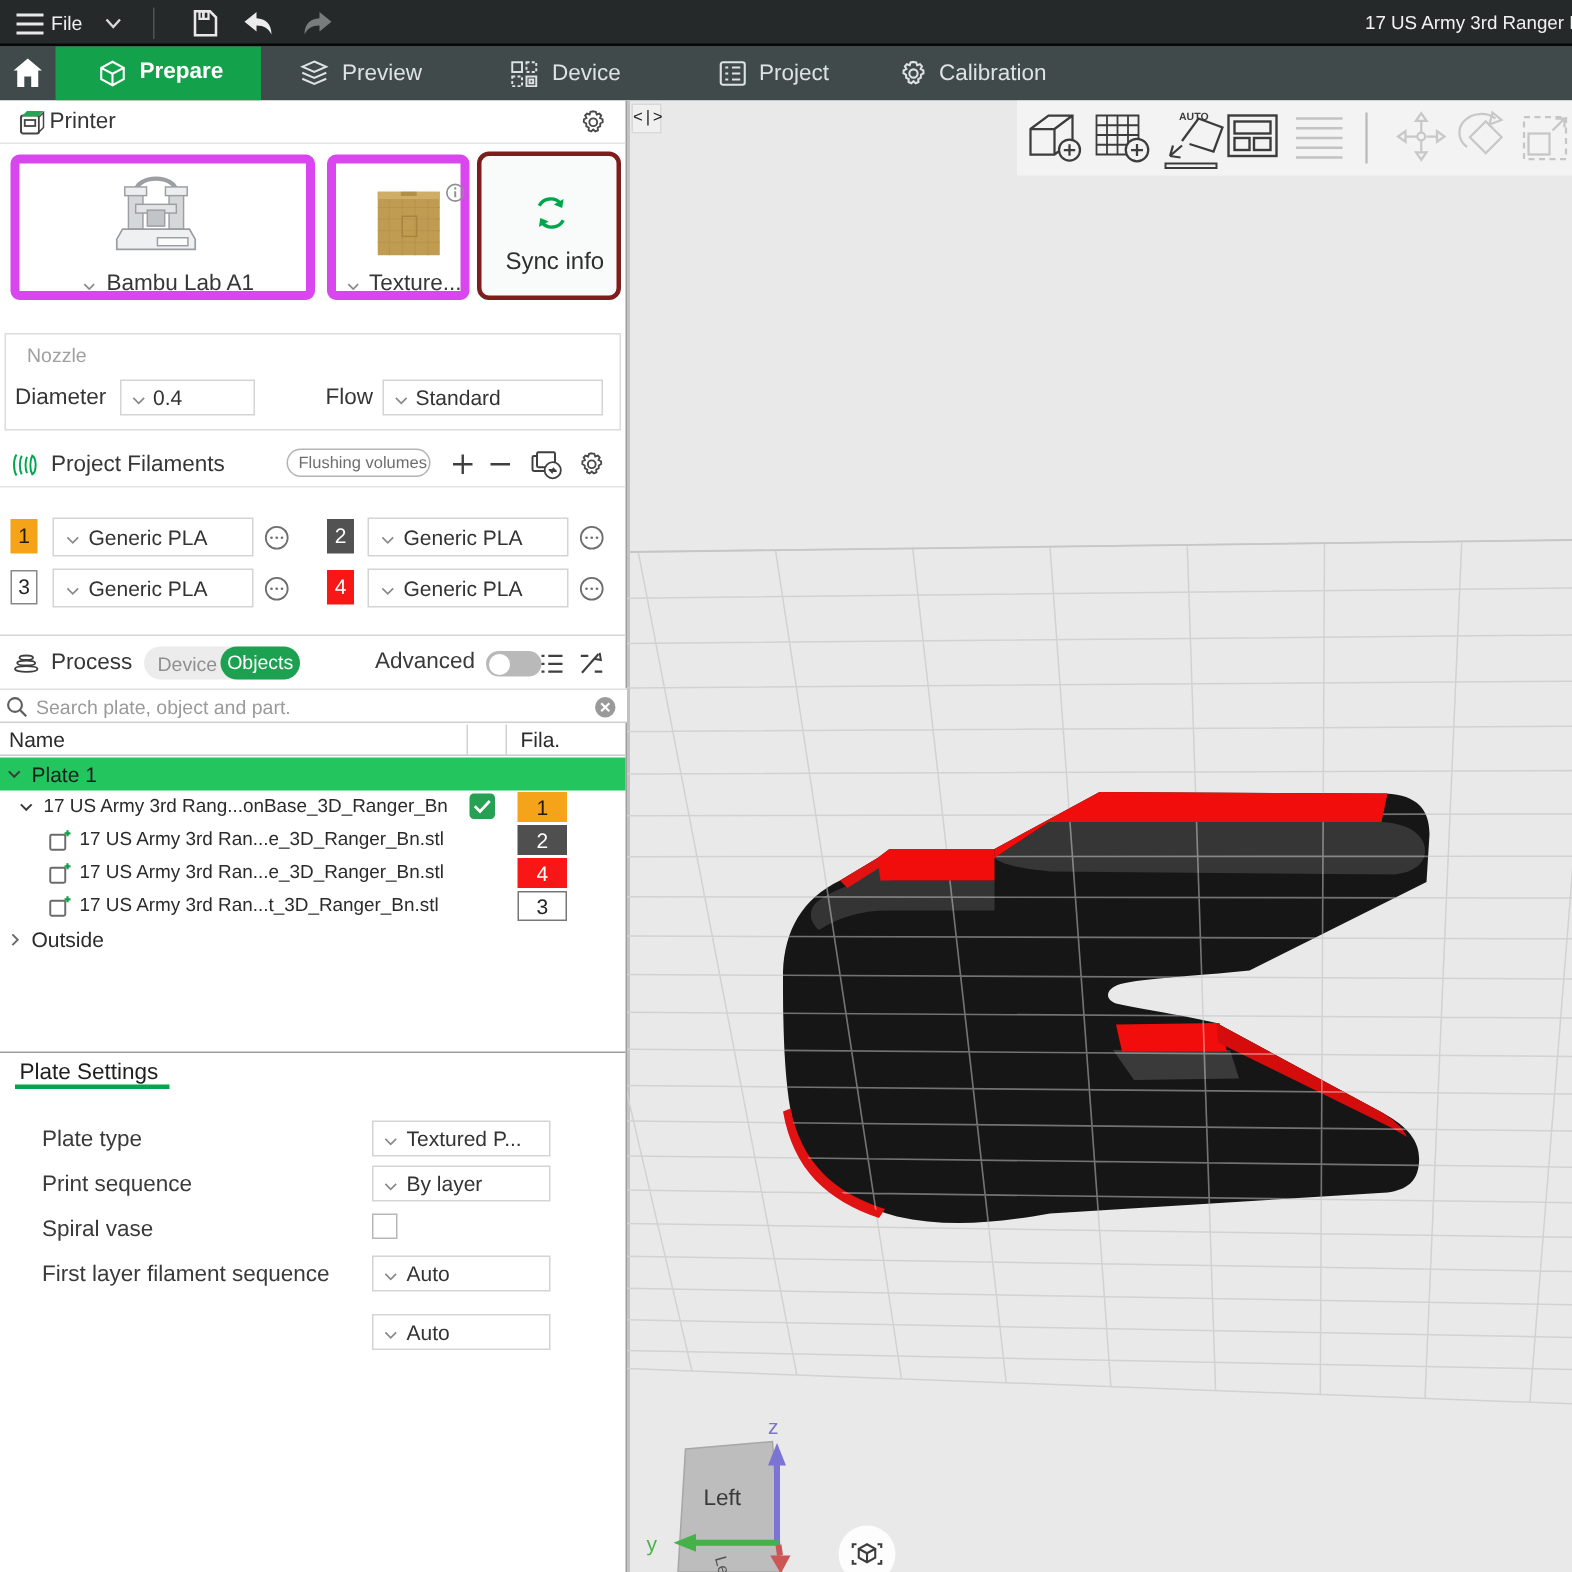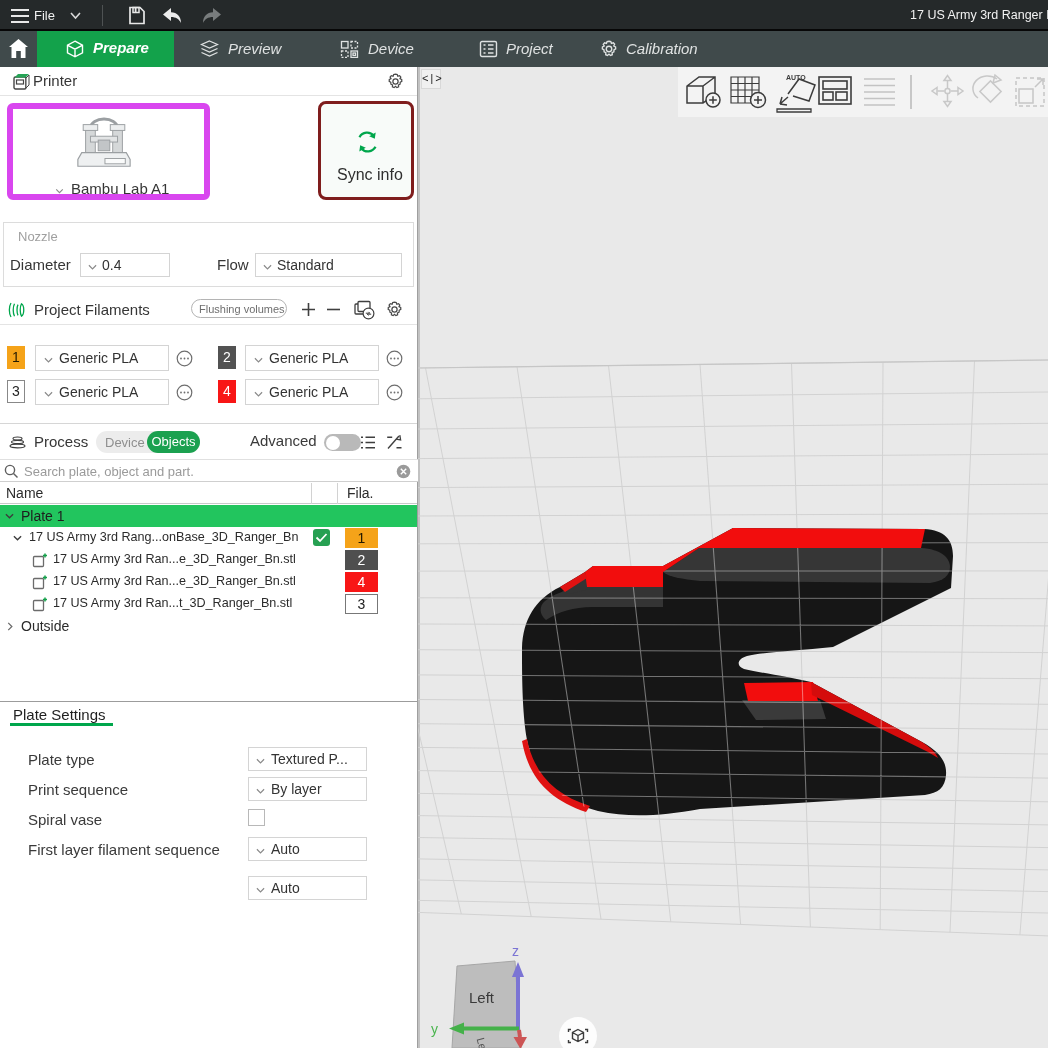--- a/index.html
+++ b/index.html
@@ -1,21 +1,21 @@
 <!DOCTYPE html>
 <html><head>
 <meta charset="utf-8">
 <style>
   * { margin:0; padding:0; box-sizing:border-box; }
   html,body { width:1048px; height:1048px; overflow:hidden; }
   body { font-family:"Liberation Sans", sans-serif; position:relative; background:#fff; }
   .abs { position:absolute; }
   
   #titlebar { left:0; top:0; width:1048px; height:31px; background:#25292a; border-bottom:2px solid #070707;padding-left:43px; }
-  #tabbar { left:0; top:31px; width:1048px; height:36px; background:#404a4b;font-style:italic; }
+  #tabbar { left:0; top:31px; width:1048px; height:36px; background:#404a4b; }
   .ttxt { color:#f0f0f0; font-size:13px; }
   .tabtxt { color:#dfe2e2; font-size:15px; }
   
   #panel { left:0; top:67px; width:418px; height:981px; background:#fff; border-right:1px solid #9f9f9f; }
   .sel { position:absolute; border:1px solid #d4d4d4; background:#fff; }
   .chev { position:absolute; width:9px; height:9px; }
   .lbl { position:absolute; color:#363636; font-size:15px; }
   .card { position:absolute; border:6px solid #d946ef; border-radius:6px; background:#fff; }
   
   #viewport { left:418px; top:67px; width:630px; height:981px; background:#e9e9e9; overflow:hidden; }
@@ -112,20 +112,39 @@
       <rect x="37.5" y="9" width="15" height="6" fill="#eceeef" stroke="#9b9fa2" stroke-width="1"></rect>
       <rect x="17" y="21" width="28" height="6" fill="#e2e4e5" stroke="#9b9fa2" stroke-width="1"></rect>
       <rect x="25" y="25" width="12" height="11" fill="#c2c5c7" stroke="#9b9fa2" stroke-width="1"></rect>
       <path d="M8 38 L54 38 L58 45 L58 52 L4 52 L4 45 Z" fill="#eef0f1" stroke="#9b9fa2" stroke-width="1.2"></path>
       <rect x="32" y="44" width="21" height="5.5" fill="#fafbfb" stroke="#9b9fa2" stroke-width="1"></rect>
     </svg>
     <svg class="chev" style="left:42px;top:78px" width="11" height="8" viewBox="0 0 11 8">
         <path d="M1.5 1.5l4 4 4-4" stroke="#8a8a8a" stroke-width="1.4" fill="none"></path>
       </svg>
     <span class="abs lbl" style="left:58px;top:71px">Bambu Lab A1</span>
+  </div>
+  <div class="card" style="left:218px;top:36px;width:95px;height:97px">
+    <svg class="abs" style="left:25px;top:14px" width="47" height="50" viewBox="0 0 47 52">
+      <path d="M2 5 L45 5 L45 49 L2 49 Z" fill="#c09b52"></path>
+      <path d="M2 5 L45 5 L45 10 L2 10 Z" fill="#cfad66"></path>
+      <path d="M18 5 L29 5 L29 8 L18 8 Z" fill="#b28e47"></path>
+      <g stroke="#b8934e" stroke-width="0.7">
+        <path d="M2 16h43M2 24h43M2 32h43M2 40h43M10 10v39M19 10v39M28 10v39M37 10v39"></path>
+      </g>
+      <rect x="19" y="22" width="10" height="14" fill="none" stroke="#a8843f" stroke-width="1"></rect>
+    </svg>
+    <svg class="abs" style="left:73px;top:13px" width="13" height="13" viewBox="0 0 13 13">
+      <circle cx="6.5" cy="6.5" r="5.6" fill="none" stroke="#8f8f8f" stroke-width="1.1"></circle>
+      <path d="M6.5 5.5v4M6.5 2.9v1.4" stroke="#8f8f8f" stroke-width="1.3"></path>
+    </svg>
+    <svg class="chev" style="left:7px;top:78px" width="11" height="8" viewBox="0 0 11 8">
+        <path d="M1.5 1.5l4 4 4-4" stroke="#8a8a8a" stroke-width="1.4" fill="none"></path>
+      </svg>
+    <span class="abs lbl" style="left:22px;top:71px">Texture...</span>
   </div>
   <div class="abs" style="left:318px;top:34px;width:96px;height:99px;border:3px solid #7f1d1d;border-radius:8px;background:#f8fbf9">
     <svg class="abs" style="left:34px;top:26px" width="25" height="24" viewBox="0 0 25 24">
       <g fill="none" stroke="#00a64c" stroke-width="2.3">
         <path d="M4.5 7.2 A 8.6 8.6 0 0 1 18.8 5.8"></path>
         <path d="M20.5 16.8 A 8.6 8.6 0 0 1 6.2 18.2"></path>
       </g>
       <path d="M20.7 2.6 L19.8 8.7 L14.2 6.3 Z" fill="#00a64c"></path>
       <path d="M4.3 21.4 L5.2 15.3 L10.8 17.7 Z" fill="#00a64c"></path>
     </svg>

